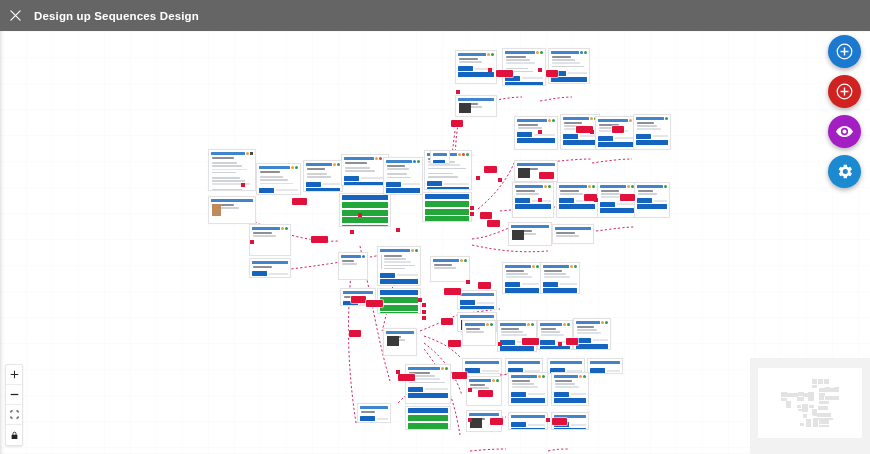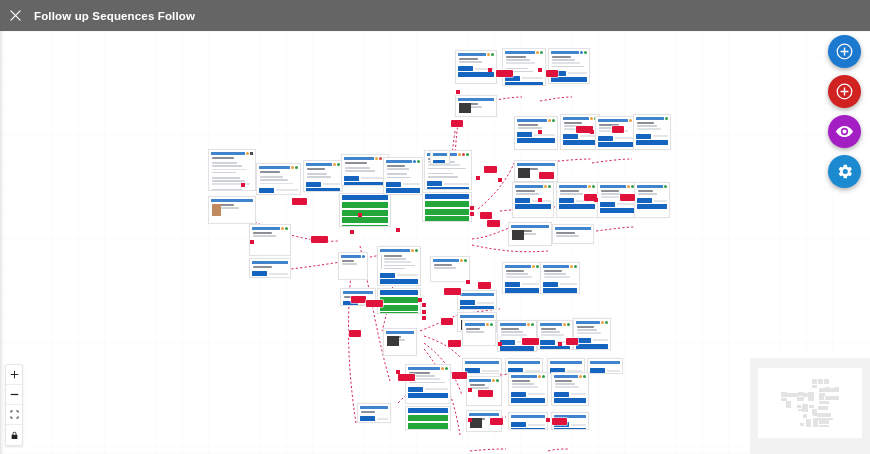--- a/index.html
+++ b/index.html
@@ -92,21 +92,21 @@
 <body>
 
 <div id="app">
 
   <div id="topbar">
     <div id="close-btn">
       <svg viewBox="0 0 12 12">
         <path d="M1 1 L11 11 M11 1 L1 11" stroke="#ffffff" stroke-width="1.3" fill="none" stroke-linecap="round"></path>
       </svg>
     </div>
-    <div id="doc-title">Follow up Sequences Follow</div>
+    <div id="doc-title">Design up Sequences Design</div>
   </div>
 
   <div id="canvas">
     <div id="grid"></div>
     <div id="board">
       <svg class="links" viewBox="0 0 870 423" preserveAspectRatio="none">
         <g id="link-group" fill="none" stroke="#d6246a" stroke-width="1" stroke-dasharray="2.2 2.2">
             <path d="M 458,92 C 456,108 454,128 456,146"></path>
             <path d="M 455,100 C 452,122 450,140 452,152"></path>
             <path d="M 243,185 C 270,200 310,212 338,210"></path>

